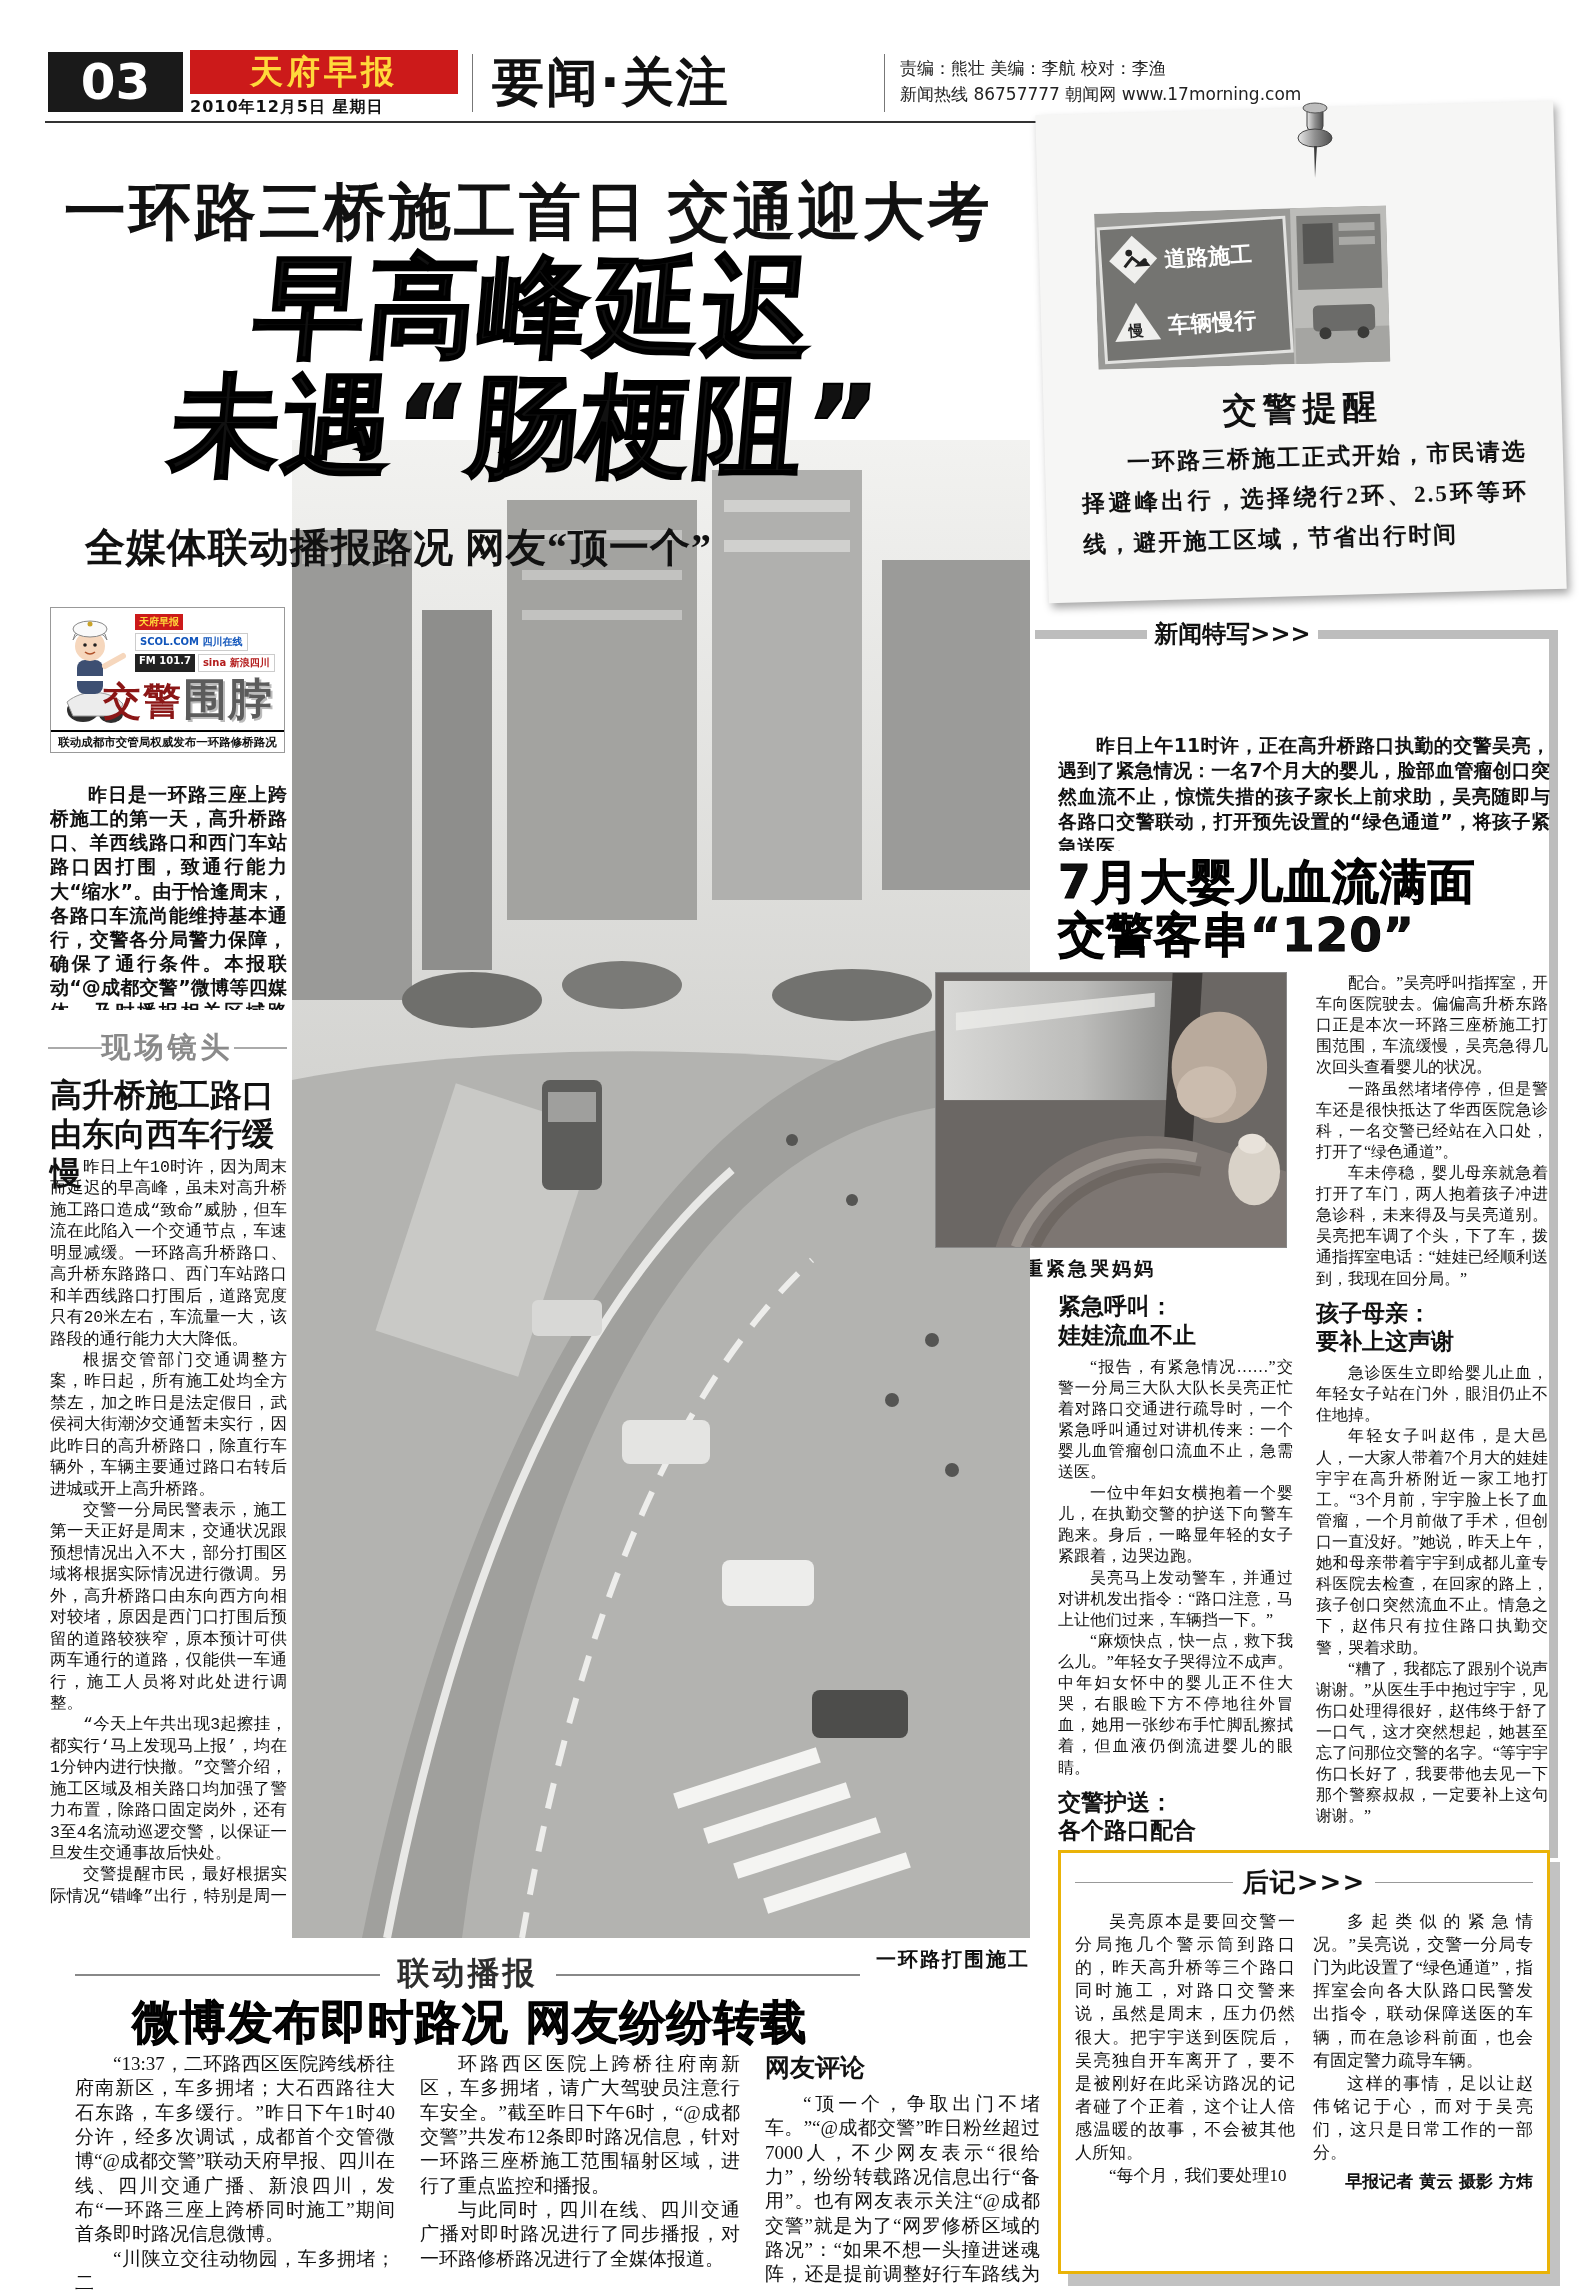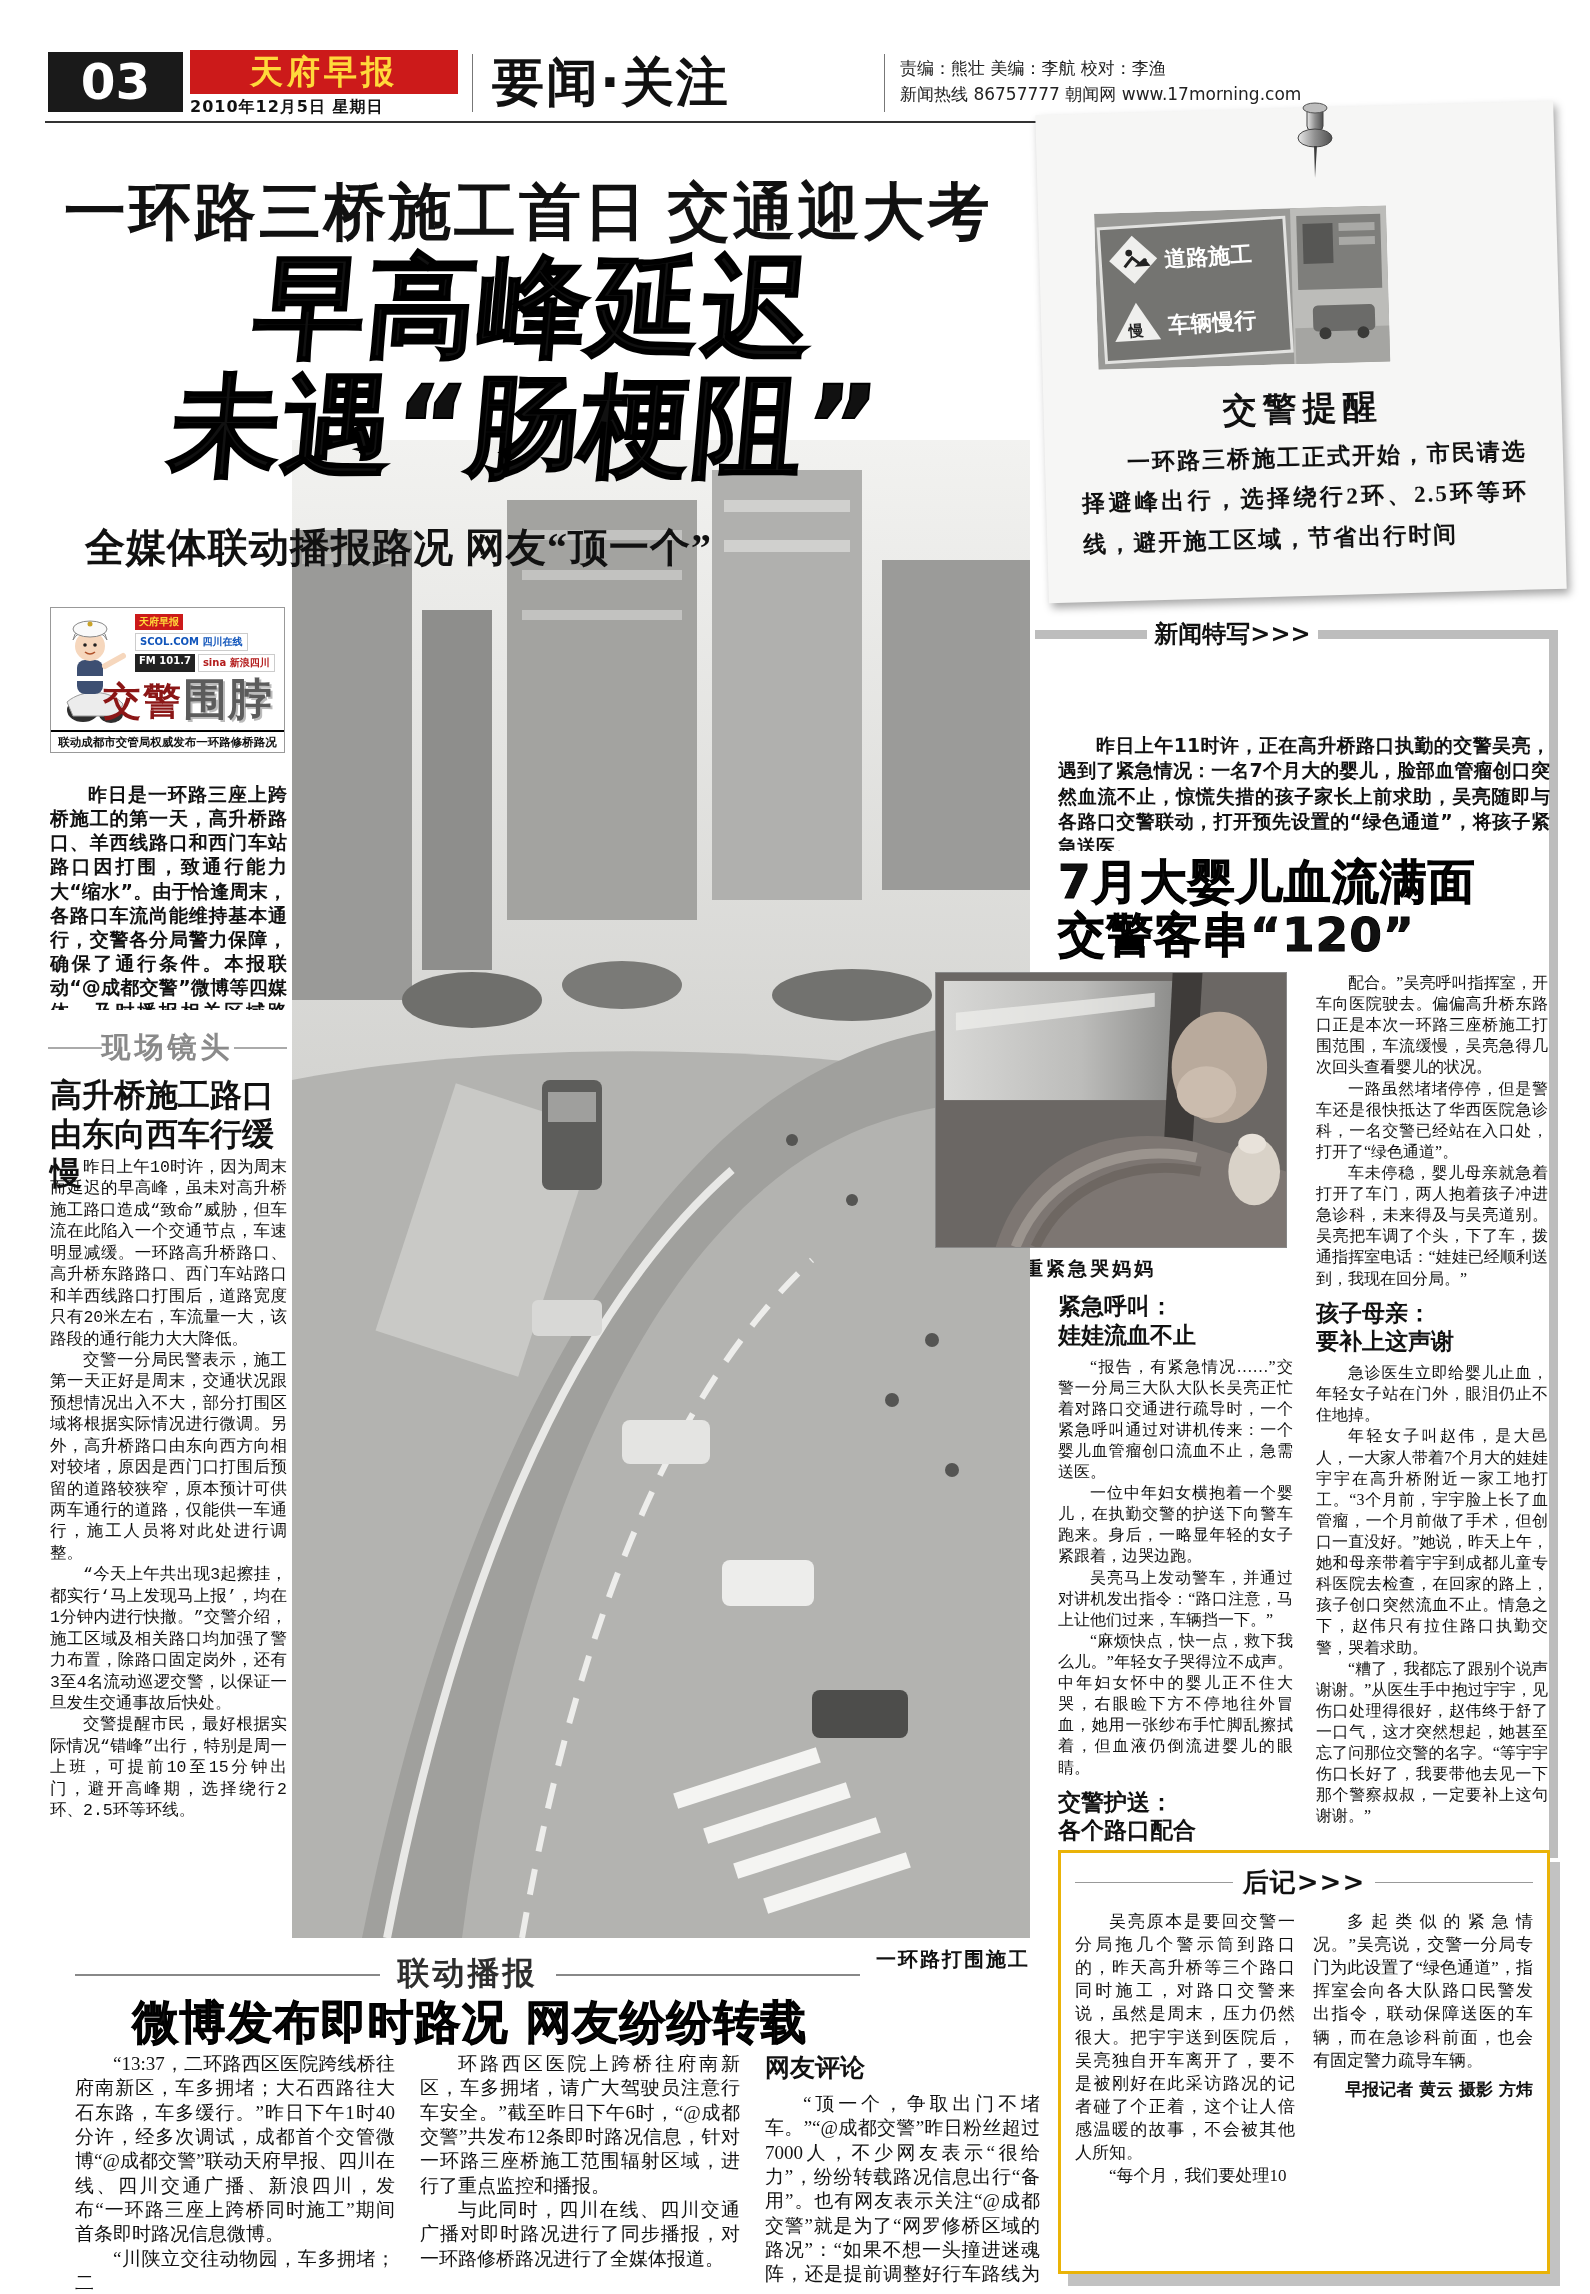--- a/index.html
+++ b/index.html
@@ -276,20 +276,21 @@
     <span class="ln"></span>
     <span class="tx hei">现场镜头</span>
     <span class="ln"></span>
   </div>
   <div class="abs side-subhead hei">
     <div>高升桥施工路口</div>
     <div>由东向西车行缓慢</div>
   </div>
   <div class="abs side-body">
     <p>昨日上午10时许，因为周末而延迟的早高峰，虽未对高升桥施工路口造成“致命”威胁，但车流在此陷入一个交通节点，车速明显减缓。一环路高升桥路口、高升桥东路路口、西门车站路口和羊西线路口打围后，道路宽度只有20米左右，车流量一大，该路段的通行能力大大降低。</p>
+    <p>根据交管部门交通调整方案，昨日起，所有施工处均全方禁左，加之昨日是法定假日，武侯祠大街潮汐交通暂未实行，因此昨日的高升桥路口，除直行车辆外，车辆主要通过路口右转后进城或开上高升桥路。</p>
     <p>交警一分局民警表示，施工第一天正好是周末，交通状况跟预想情况出入不大，部分打围区域将根据实际情况进行微调。另外，高升桥路口由东向西方向相对较堵，原因是西门口打围后预留的道路较狭窄，原本预计可供两车通行的道路，仅能供一车通行，施工人员将对此处进行调整。</p>
     <p>“今天上午共出现3起擦挂，都实行‘马上发现马上报’，均在1分钟内进行快撤。”交警介绍，施工区域及相关路口均加强了警力布置，除路口固定岗外，还有3至4名流动巡逻交警，以保证一旦发生交通事故后快处。</p>
     <p>交警提醒市民，最好根据实际情况“错峰”出行，特别是周一上班，可提前10至15分钟出门，避开高峰期，选择绕行2环、2.5环等环线。</p>
   </div>
 
   <div class="abs fbar f-top-l"></div>
   <div class="abs f-tag hei">新闻特写&gt;&gt;&gt;</div>
   <div class="abs fbar f-top-r"></div>
   <div class="abs fbar f-right"></div>
 
@@ -364,18 +365,19 @@
       <span class="tx">后记&gt;&gt;&gt;</span>
       <span class="ln"></span>
     </div>
     <div class="ps-cols">
       <div class="pscol">
         <p>吴亮原本是要回交警一分局拖几个警示筒到路口的，昨天高升桥等三个路口同时施工，对路口交警来说，虽然是周末，压力仍然很大。把宇宇送到医院后，吴亮独自开车离开了，要不是被刚好在此采访路况的记者碰了个正着，这个让人倍感温暖的故事，不会被其他人所知。</p>
         <p>“每个月，我们要处理10</p>
       </div>
       <div class="pscol">
         <p>多起类似的紧急情况。”吴亮说，交警一分局专门为此设置了“绿色通道”，指挥室会向各大队路口民警发出指令，联动保障送医的车辆，而在急诊科前面，也会有固定警力疏导车辆。</p>
+        <p>这样的事情，足以让赵伟铭记于心，而对于吴亮们，这只是日常工作的一部分。</p>
         <p class="ps-byline">早报记者 黄云 摄影 方炜</p>
       </div>
     </div>
   </div>
 
 </div>
 
 </body></html>

